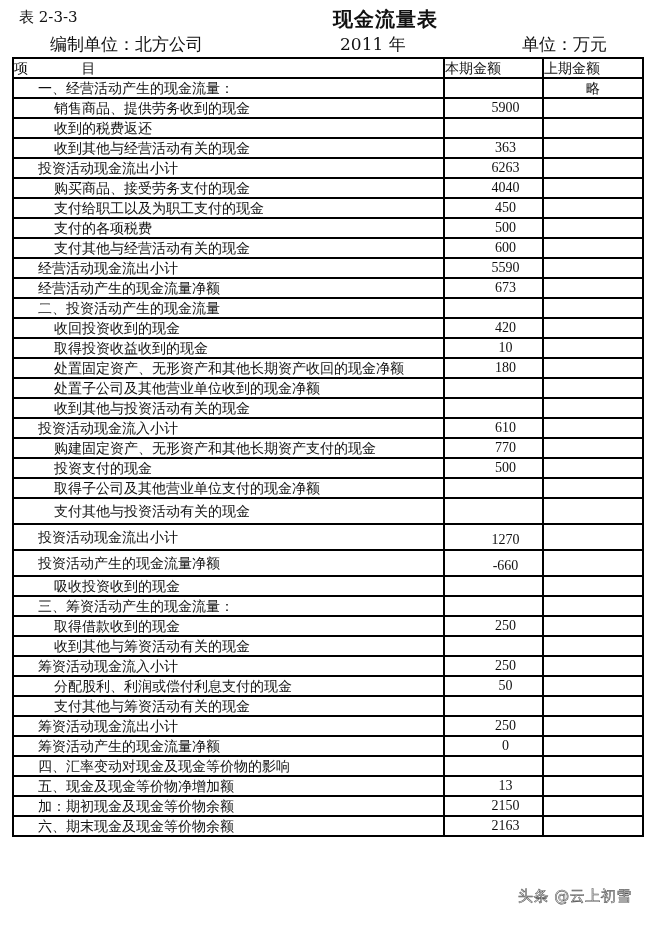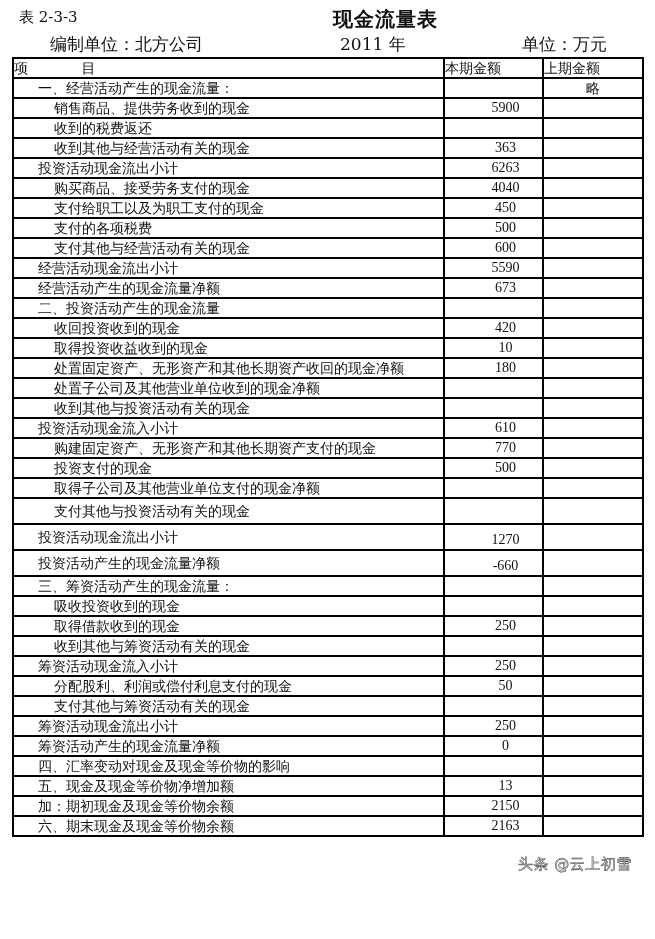--- a/index.html
+++ b/index.html
@@ -29,21 +29,21 @@
   }
   th { text-align: left; height: 18px; }
   th.item-h { letter-spacing: 0; }
   td.item { padding-left: 24px; text-align: left; }
   td.item.lv1 { padding-left: 40px; }
   td.num { text-align: center; vertical-align: bottom; font-family: "Liberation Serif", serif; font-size: 14px; padding-left: 24px; }
   td.prev { text-align: center; }
   tr.tall td { height: 24px; }
 
   #watermark {
-    position: absolute; left: 518px; top: 855px; font-size: 15px;
+    position: absolute; left: 518px; top: 887px; font-size: 15px;
     font-family: "DejaVu Sans", sans-serif; color: #fff;
     -webkit-text-stroke: 0.6px #555; letter-spacing: 0.5px; white-space: nowrap;
   }
 </style>
 </head>
 <body>
 
 <div class="hdr" id="table-no">表 2-3-3</div>
 <div class="hdr" id="doc-title">现金流量表</div>
 <div class="hdr" id="unit-company">编制单位：北方公司</div>
@@ -178,26 +178,26 @@
         <td class="item">投资活动现金流出小计</td>
         <td class="num">1270</td>
         <td class="prev"></td>
       </tr>
       <tr class="tall">
         <td class="item">投资活动产生的现金流量净额</td>
         <td class="num">-660</td>
         <td class="prev"></td>
       </tr>
       <tr>
+        <td class="item lv1">吸收投资收到的现金</td>
+        <td class="num"></td>
+        <td class="prev"></td>
+      </tr>
+      <tr>
         <td class="item">三、筹资活动产生的现金流量：</td>
-        <td class="num"></td>
-        <td class="prev"></td>
-      </tr>
-      <tr>
-        <td class="item lv1">吸收投资收到的现金</td>
         <td class="num"></td>
         <td class="prev"></td>
       </tr>
       <tr>
         <td class="item lv1">取得借款收到的现金</td>
         <td class="num">250</td>
         <td class="prev"></td>
       </tr>
       <tr>
         <td class="item lv1">收到其他与筹资活动有关的现金</td>

